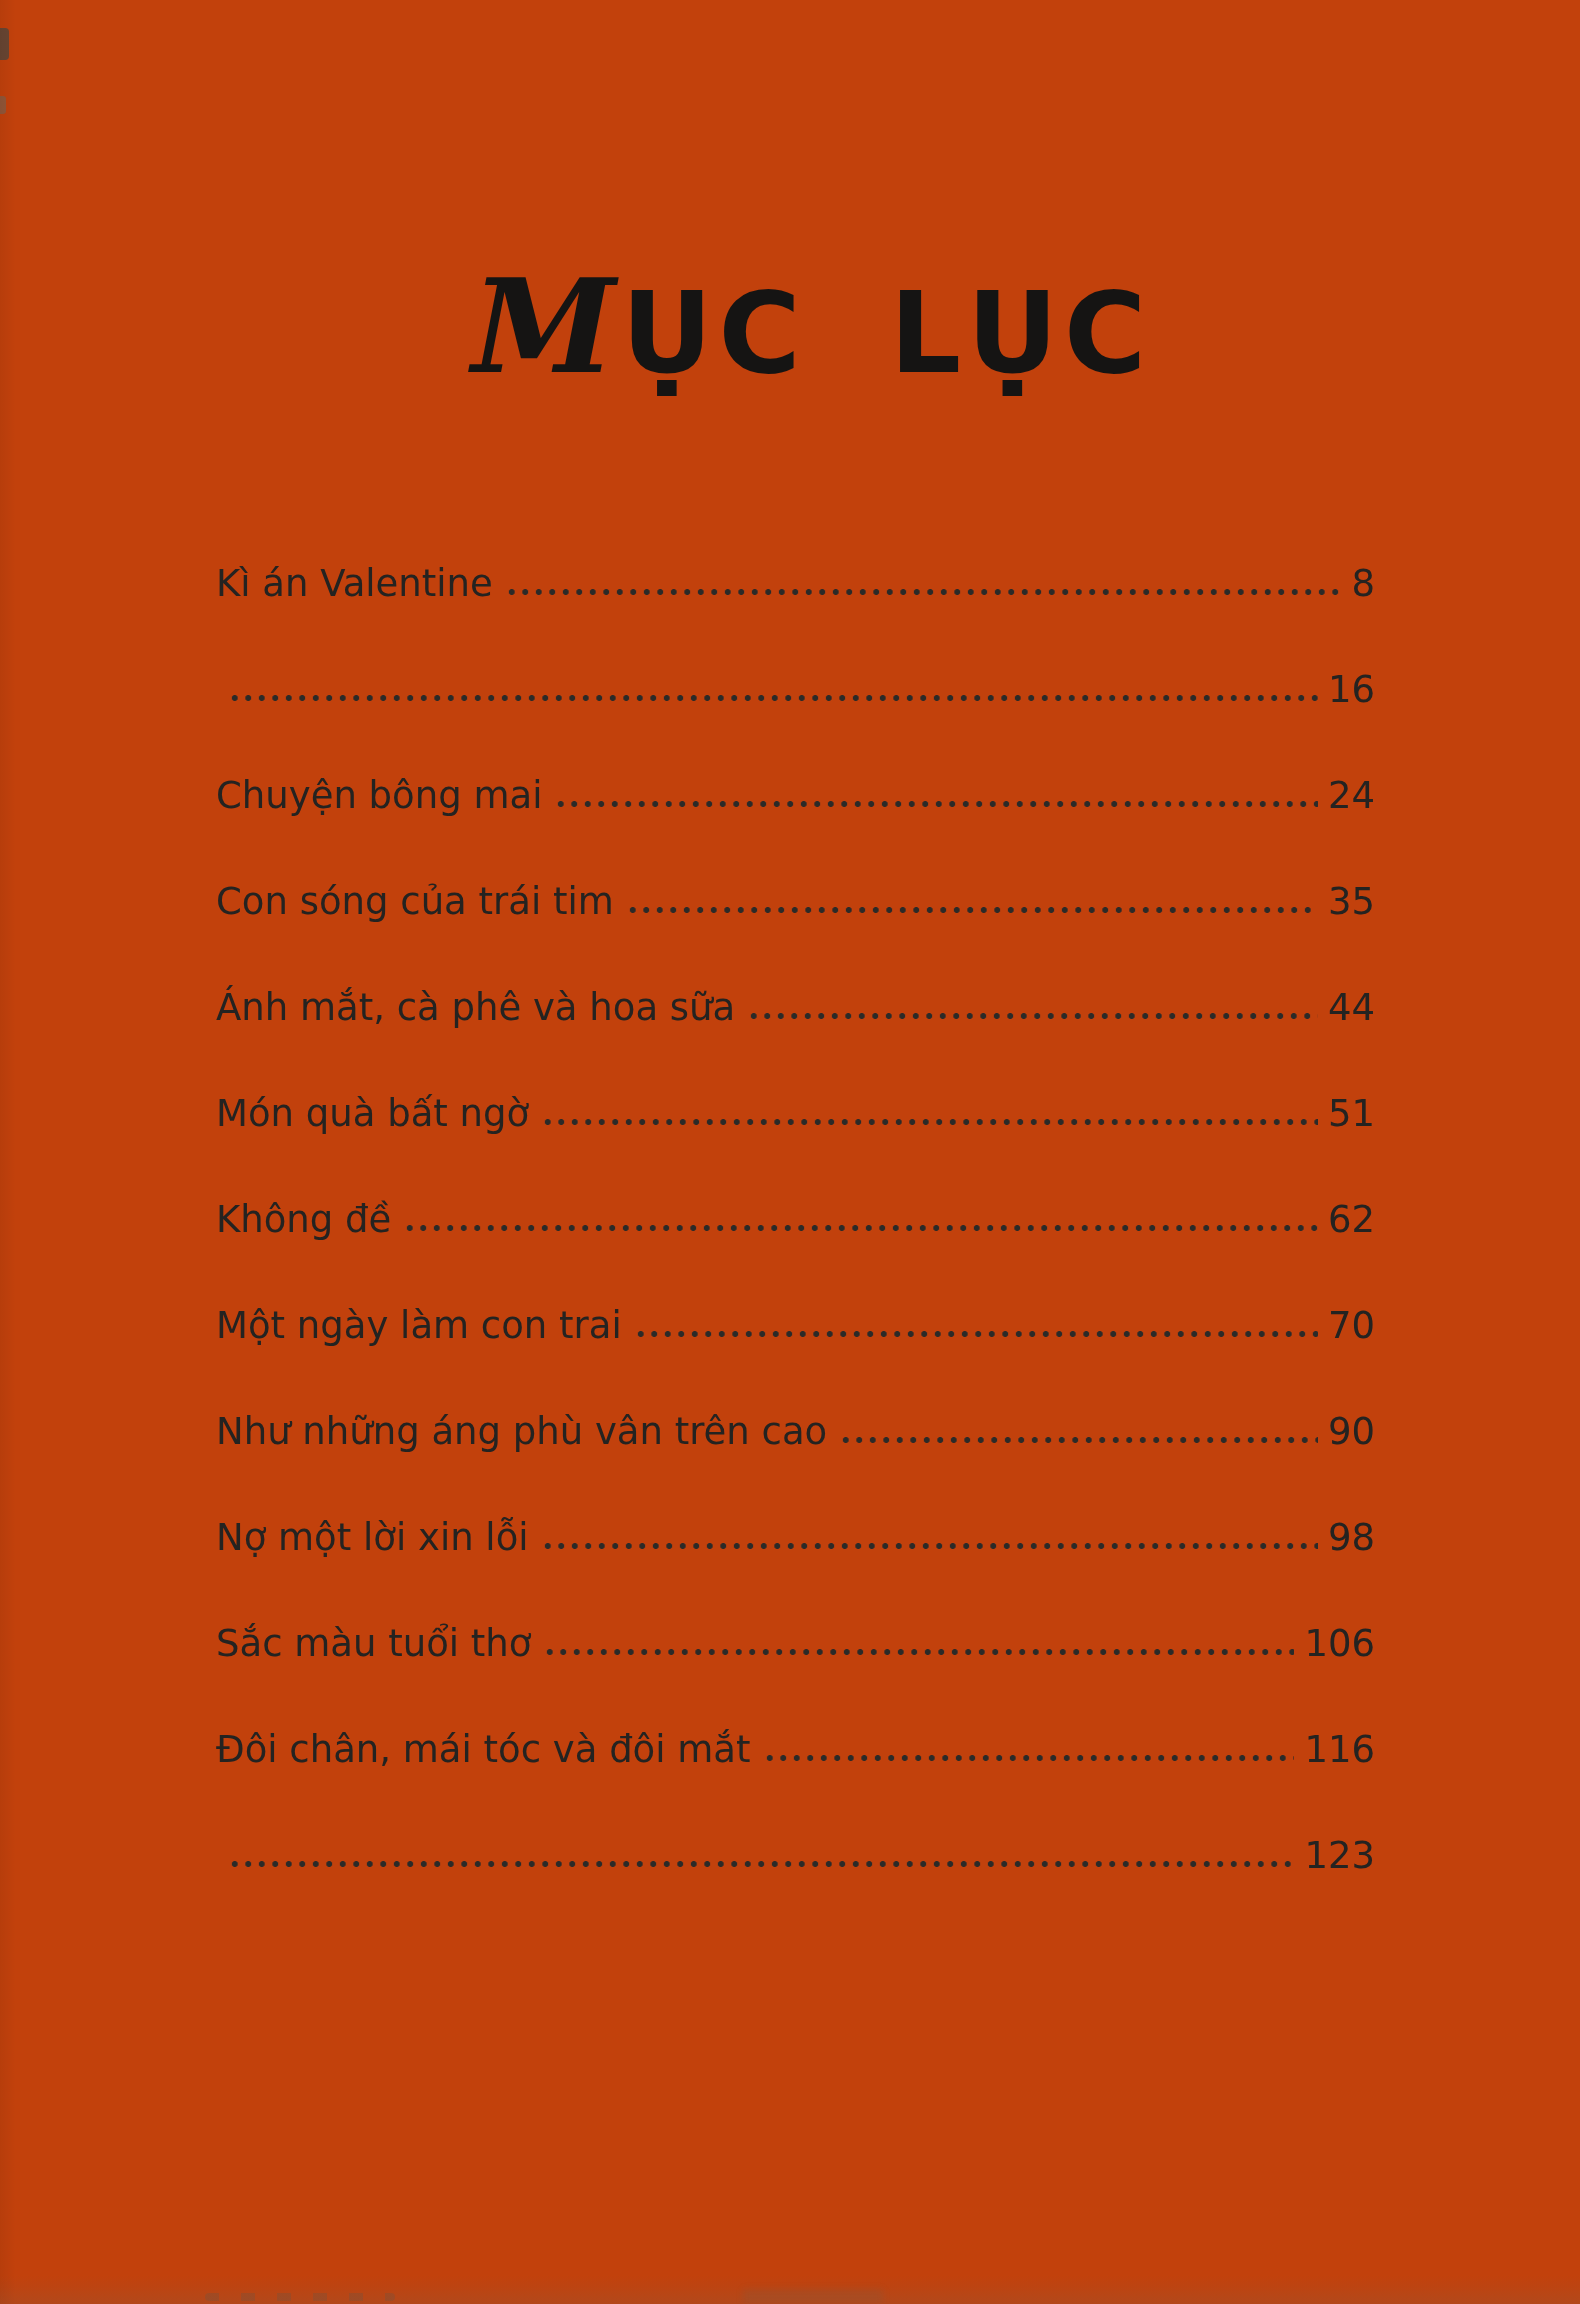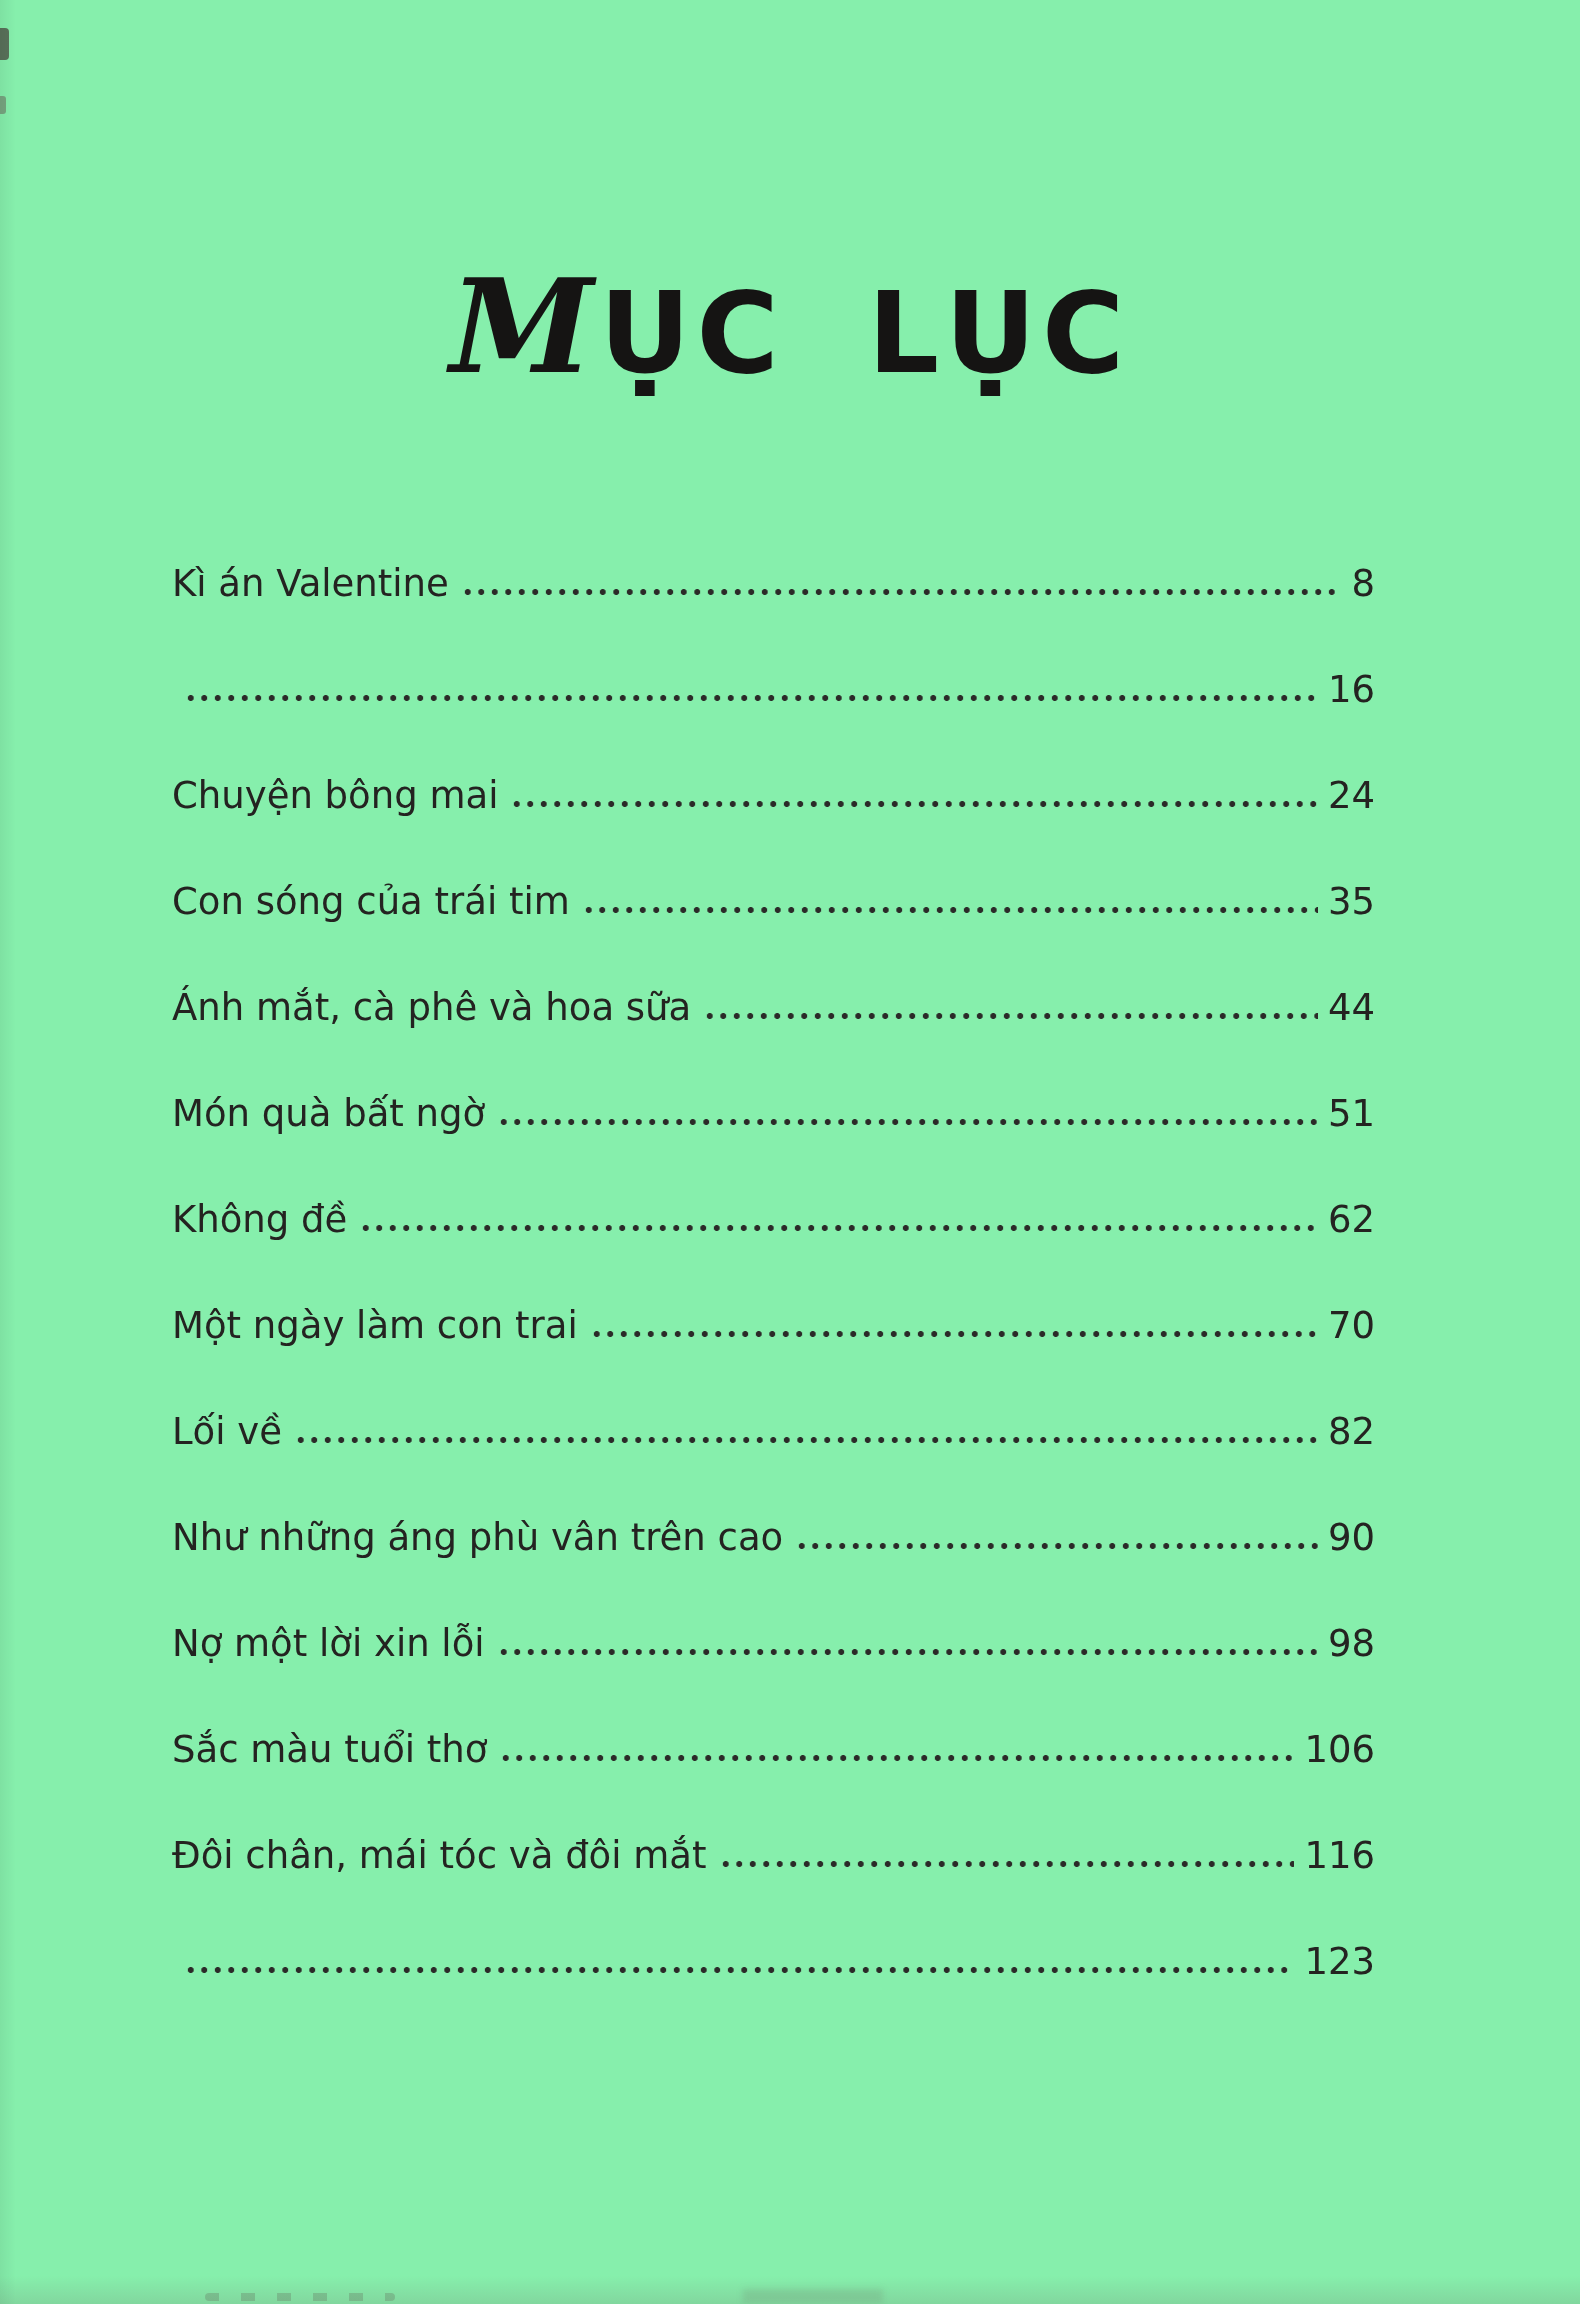--- a/index.html
+++ b/index.html
@@ -10,21 +10,22 @@
     width: 1580px;
     height: 2304px;
     position: relative;
     overflow: hidden;
     background: #f4f3f0;
     font-family: "DejaVu Sans", "Liberation Sans", sans-serif;
   }
   .page {
     position: absolute;
     inset: 0;
-    background: #86efac;
+    background: #c2410c;
+    padding-left: 44px;
   }
   
   .left-shade {
     position: absolute;
     left: 0; top: 0; bottom: 0;
     width: 16px;
     background: linear-gradient(to right, rgba(0,0,0,0.06), rgba(0,0,0,0));
     pointer-events: none;
   }
   .bottom-shade {
@@ -165,25 +166,20 @@
       <span class="toc-leader"></span>
       <span class="toc-page">62</span>
     </div>
 
     <div class="toc-row">
       <span class="toc-title">Một ngày làm con trai</span>
       <span class="toc-leader"></span>
       <span class="toc-page">70</span>
     </div>
 
-    <div class="toc-row">
-      <span class="toc-title">Lối về</span>
-      <span class="toc-leader"></span>
-      <span class="toc-page">82</span>
-    </div>
 
     <div class="toc-row">
       <span class="toc-title">Như những áng phù vân trên cao</span>
       <span class="toc-leader"></span>
       <span class="toc-page">90</span>
     </div>
 
     <div class="toc-row">
       <span class="toc-title">Nợ một lời xin lỗi</span>
       <span class="toc-leader"></span>

